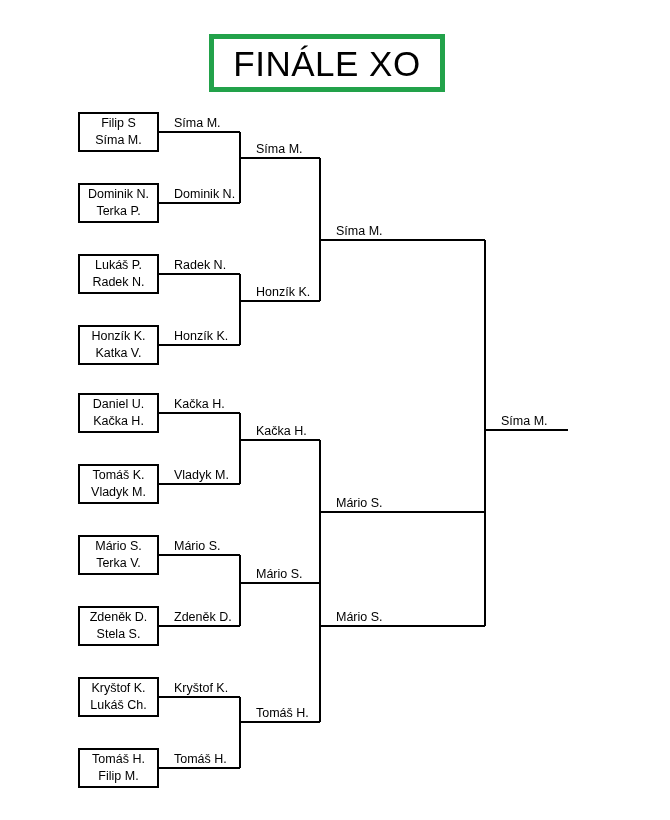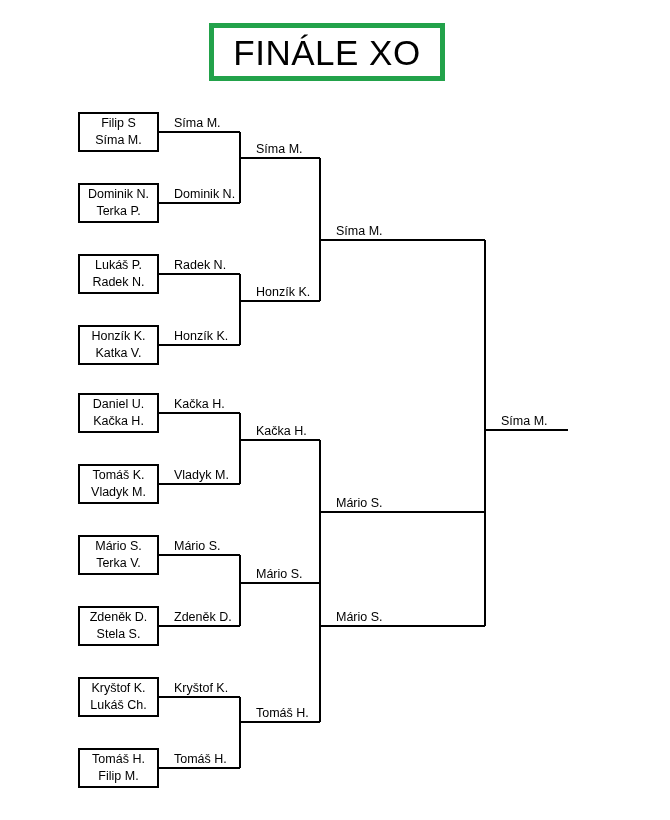--- a/index.html
+++ b/index.html
@@ -16,21 +16,21 @@
     overflow: hidden;
   }
   #bracket-page {
     position: relative;
     width: 670px;
     height: 820px;
   }
   #title-banner {
     position: absolute;
     left: 209px;
-    top: 23px;
+    top: 34px;
     width: 236px;
     height: 58px;
     border: 5px solid #22a24a;
     background: #ffffff;
     box-sizing: border-box;
     display: flex;
     align-items: center;
     justify-content: center;
   }
   #title-text {

